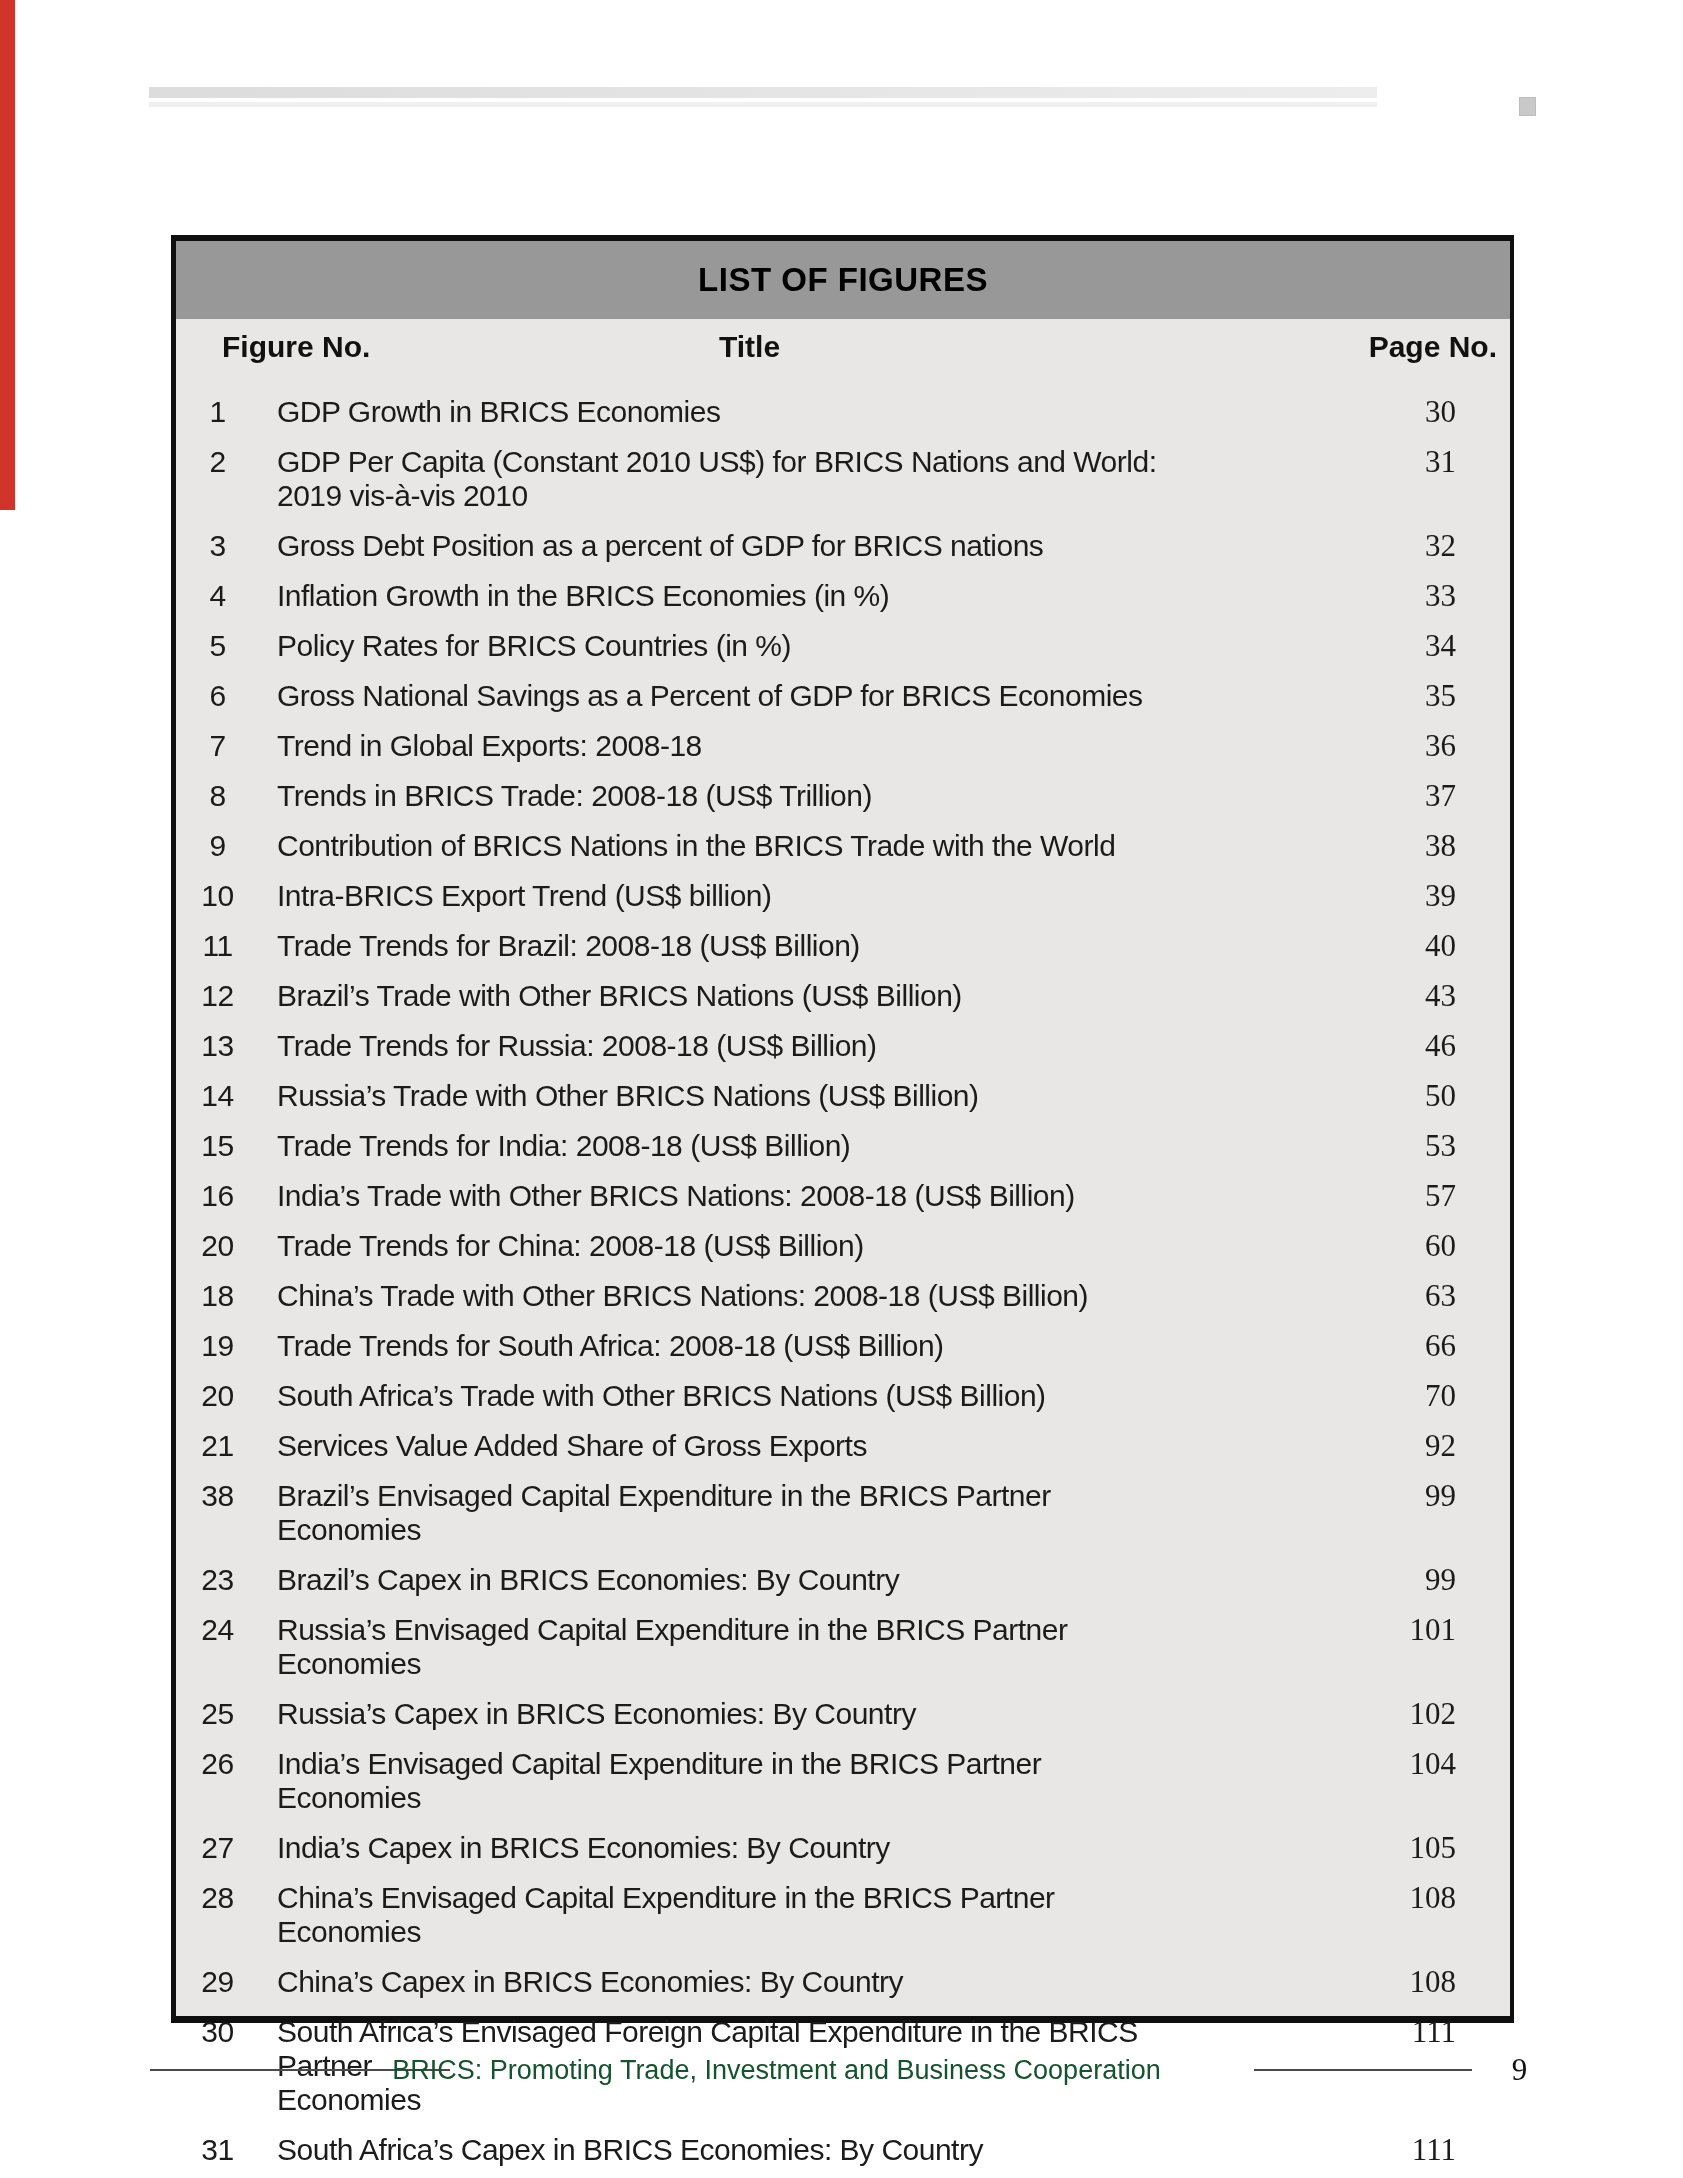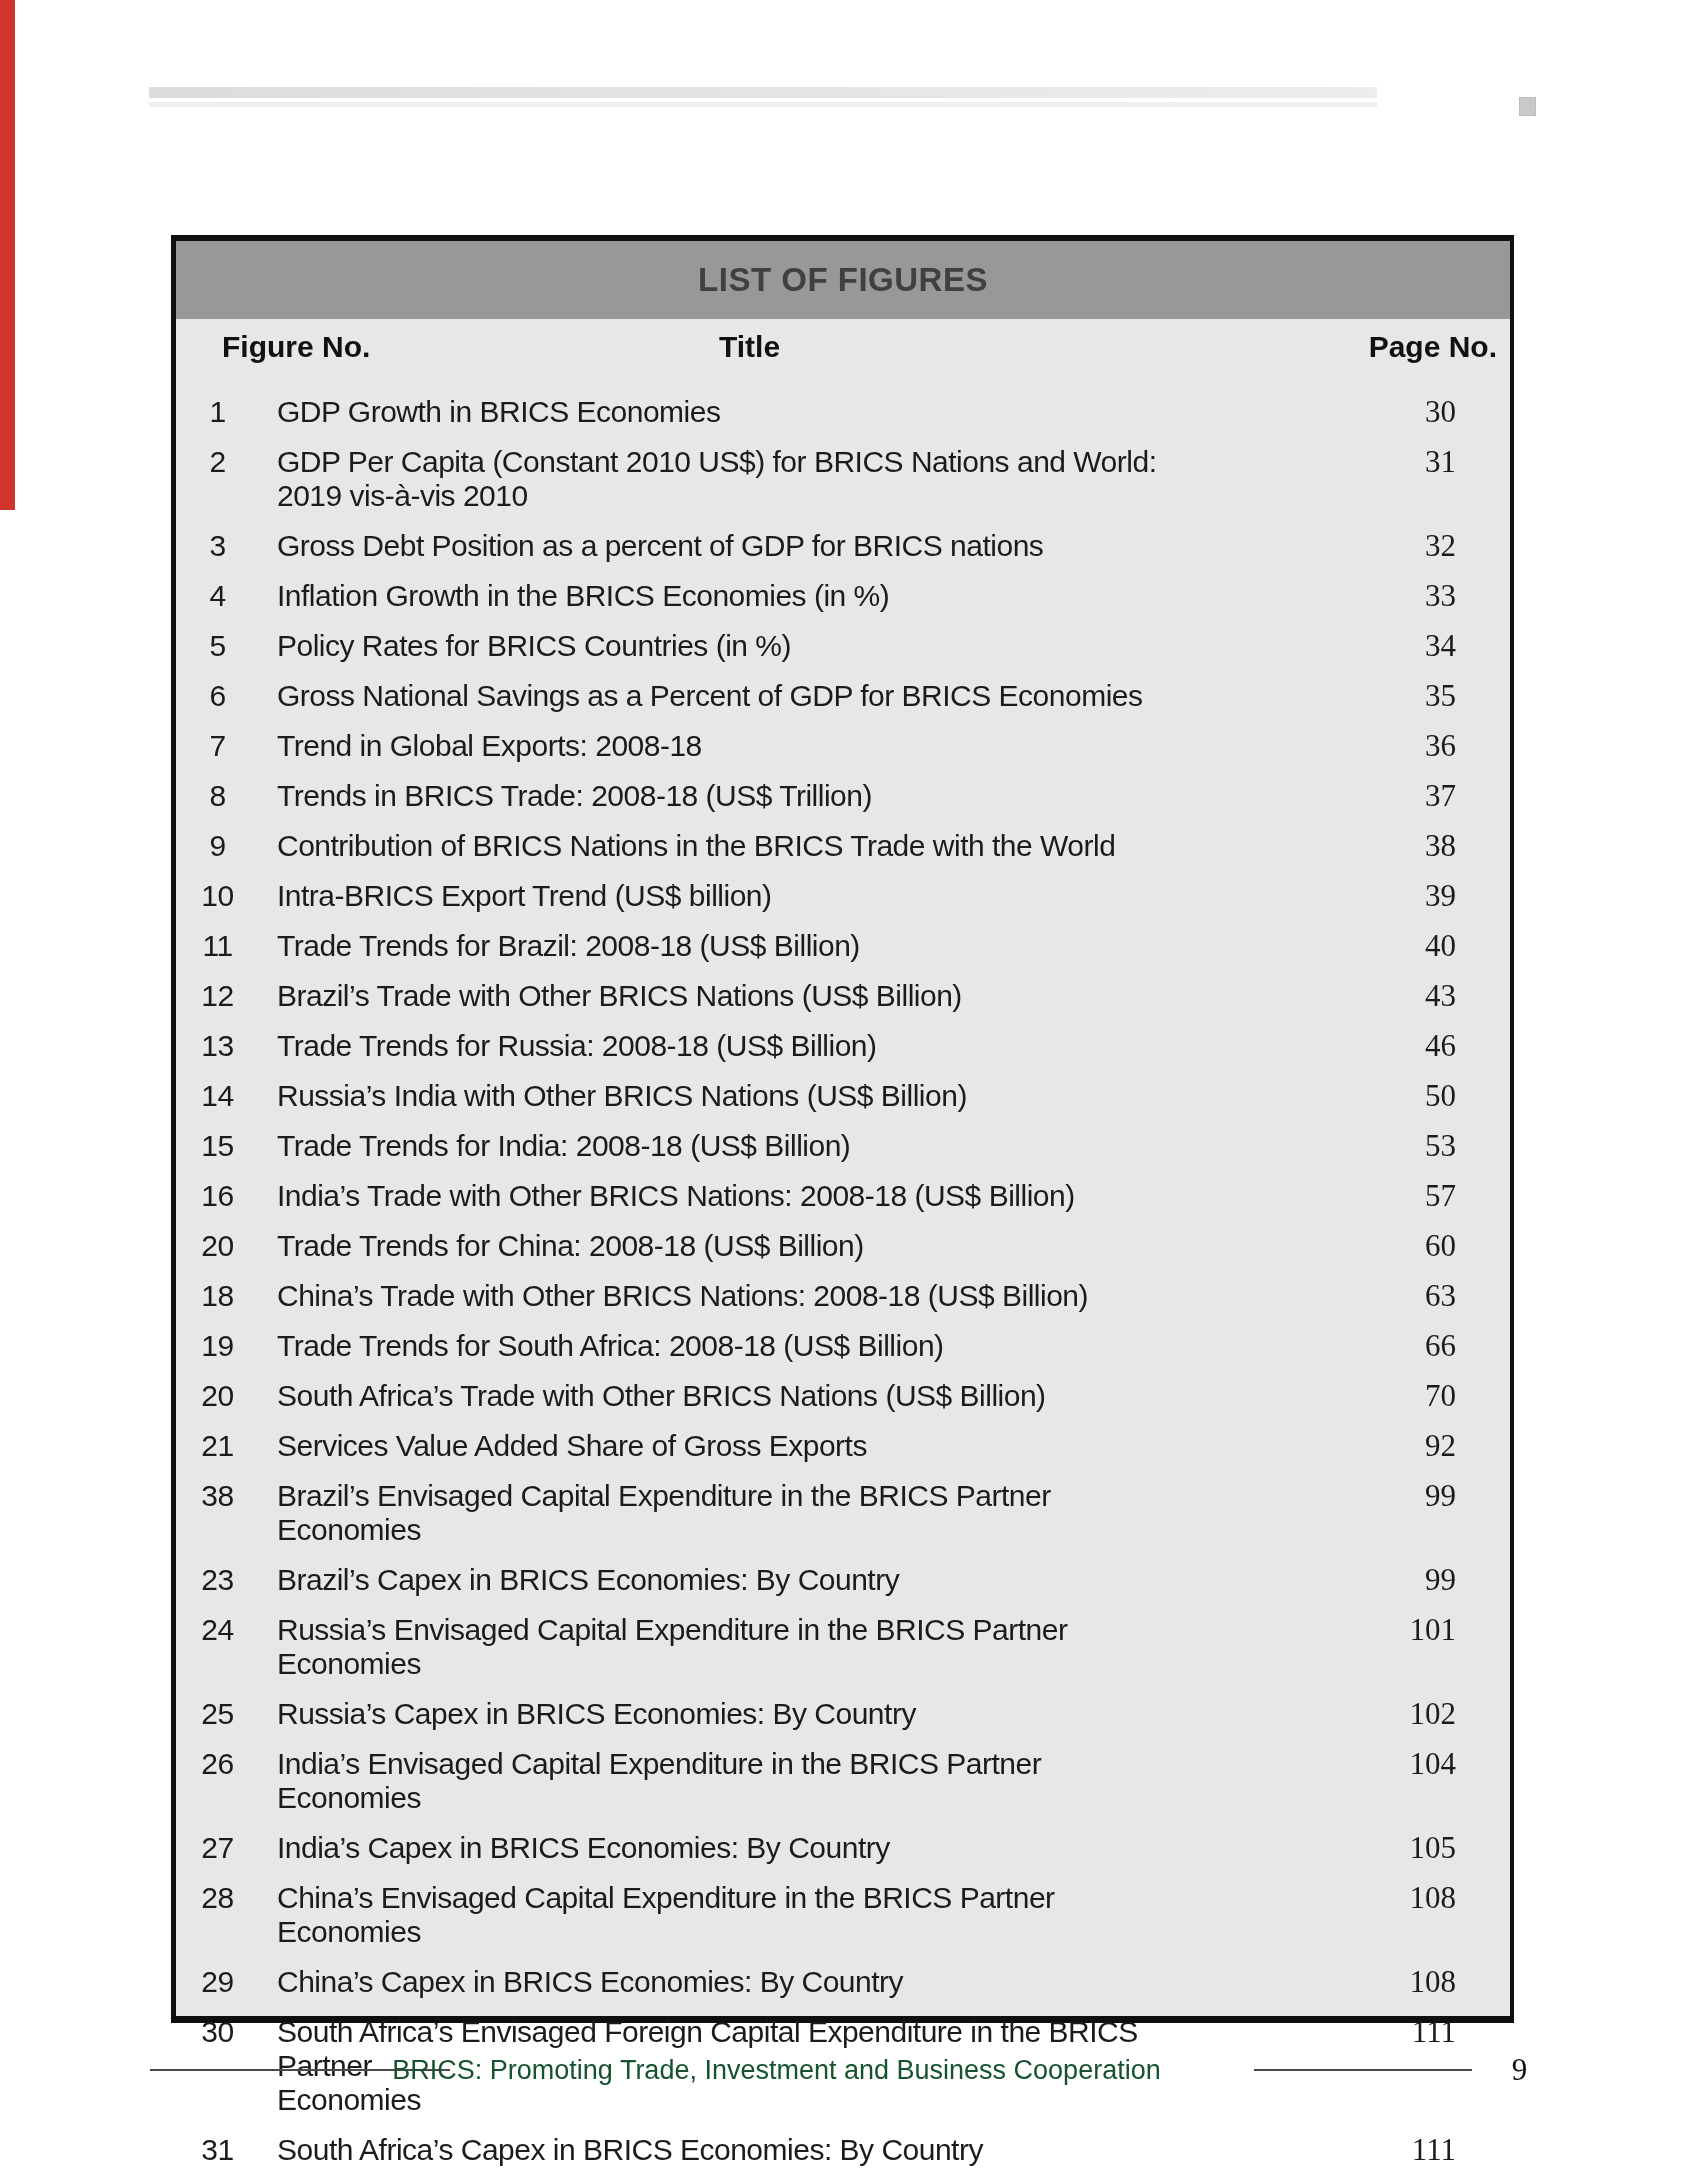--- a/index.html
+++ b/index.html
@@ -12,21 +12,21 @@
   .hdr-line-1{position:absolute;left:149px;top:87px;width:1228px;height:11px;
               background:linear-gradient(90deg,#dcdcdc,#ededed);}
   .hdr-line-2{position:absolute;left:149px;top:102px;width:1228px;height:5px;background:#f0f0f0;}
   .corner-square{position:absolute;left:1519px;top:97px;width:17px;height:19px;
                  background:#c9c9c9;border:1px solid #bdbdbd;box-sizing:border-box;}
 
   
   .figures-table{position:absolute;left:171px;top:235px;width:1343px;height:1788px;
                  background:#e8e7e5;box-sizing:border-box;
                  border:4px solid #0f0f0f;border-top-width:6px;border-left-width:5px;border-bottom-width:7px;}
-  .band{height:78px;background:#989898;color:#404040;font-weight:bold;font-size:33px;
+  .band{height:78px;background:#989898;color:#000000;font-weight:bold;font-size:33px;
         letter-spacing:0.5px;display:flex;align-items:center;justify-content:center;}
   .col-headers{position:relative;margin-top:6px;height:44px;font-weight:bold;font-size:30px;color:#111111;
                display:flex;align-items:center;justify-content:space-between;margin-left:36px;}
   .ch-no{padding-left:10px;}
   .ch-title{position:absolute;left:507px;top:0;line-height:44px;}
   .ch-page{padding-right:13px;}
 
   .rows{margin-top:18px;}
   .row{display:grid;grid-template-columns:83px 921px 1fr;align-items:start;
        min-height:50px;padding:8px 0;box-sizing:border-box;
@@ -140,21 +140,21 @@
   </div>
 
   <div class="row">
     <span class="c-no">13</span>
     <span class="c-title">Trade Trends for Russia: 2008-18 (US$ Billion)</span>
     <span class="c-page">46</span>
   </div>
 
   <div class="row">
     <span class="c-no">14</span>
-    <span class="c-title">Russia’s India with Other BRICS Nations (US$ Billion)</span>
+    <span class="c-title">Russia’s Trade with Other BRICS Nations (US$ Billion)</span>
     <span class="c-page">50</span>
   </div>
 
   <div class="row">
     <span class="c-no">15</span>
     <span class="c-title">Trade Trends for India: 2008-18 (US$ Billion)</span>
     <span class="c-page">53</span>
   </div>
 
   <div class="row">

